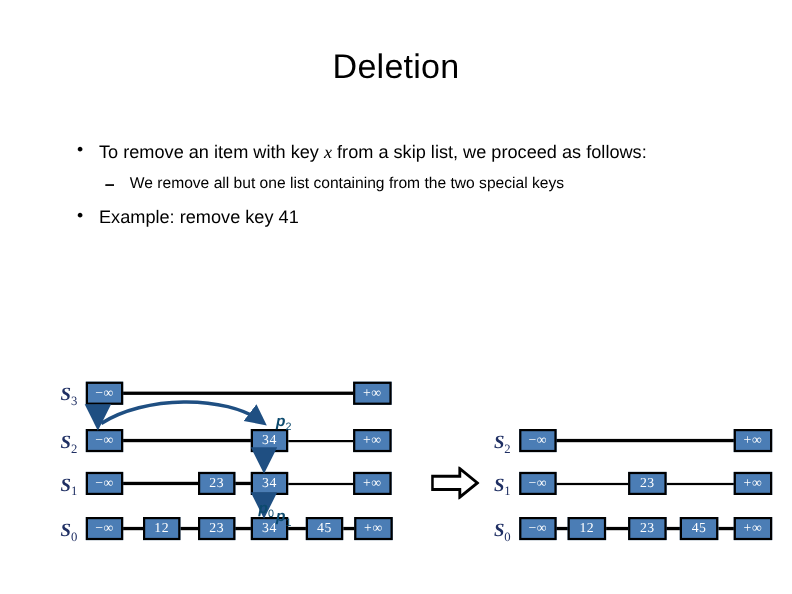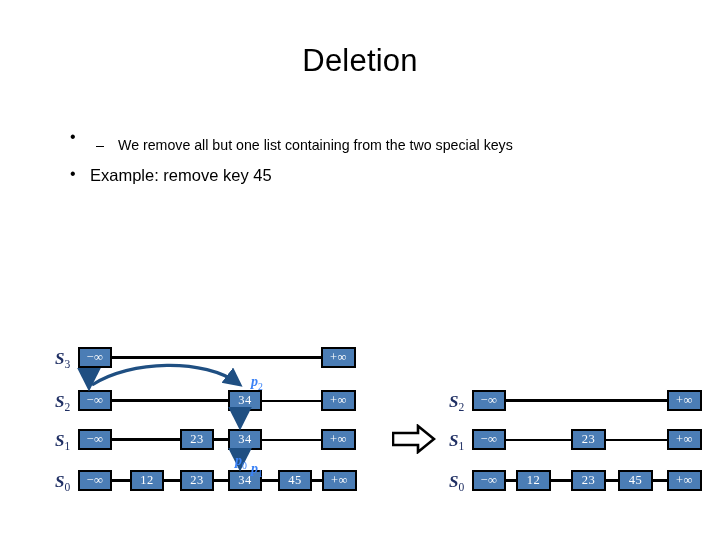--- a/index.html
+++ b/index.html
@@ -98,22 +98,22 @@
     letter-spacing: 0.5px;
   }
   .link {
     position: absolute;
     height: 3px;
     background: #000000;
   }
   .link.thin { height: 2px; }
   .plabel {
     position: absolute;
-    color: #3b82f6;
-    font-family: Liberation Serif, serif;
+    color: #0c4a6e;
+    font-family: Liberation Sans, sans-serif;
     font-style: italic;
     font-weight: bold;
     font-size: 14px;
     line-height: 1;
     white-space: nowrap;
   }
   .plabel sub { font-size: 0.70em; font-style: normal; font-weight: normal; }
   svg.ovl { position: absolute; left: 0; top: 0; overflow: visible; }
   #big-arrow { position: absolute; left: 392px; top: 424px; }
 </style>
@@ -121,38 +121,39 @@
 <body>
 
 <div id="slide">
 
   <div id="title">Deletion</div>
 
   <div id="body">
 
     <div class="lvl1">
       <span class="mk">•</span>
+      <span>To remove an item with key <i class="vs">x</i> from a skip list, we proceed as follows:</span>
     </div>
 
     <div class="lvl2 sp-before">
       <span class="mk">–</span>
     </div>
 
     <div class="lvl2">
       <span class="mk">–</span>
     </div>
 
     <div class="lvl2">
       <span class="mk">–</span>
       <span>We remove all but one list containing from the two special keys</span>
     </div>
 
     <div class="lvl1" style="margin-top:11px;">
       <span class="mk">•</span>
-      <span>Example: remove key 45</span>
+      <span>Example: remove key 41</span>
     </div>
 
   </div>
 
   <div class="diagram" id="left-diagram">
 
     <div class="slabel" style="left:55px; top:350px;">S<sub>3</sub></div>
     <div class="link" style="left:110px; top:356px; width:213px;"></div>
     <div class="node" style="left:78px; top:347px; width:34px;">−∞</div>
     <div class="node" style="left:321px; top:347px; width:35px;">+∞</div>

